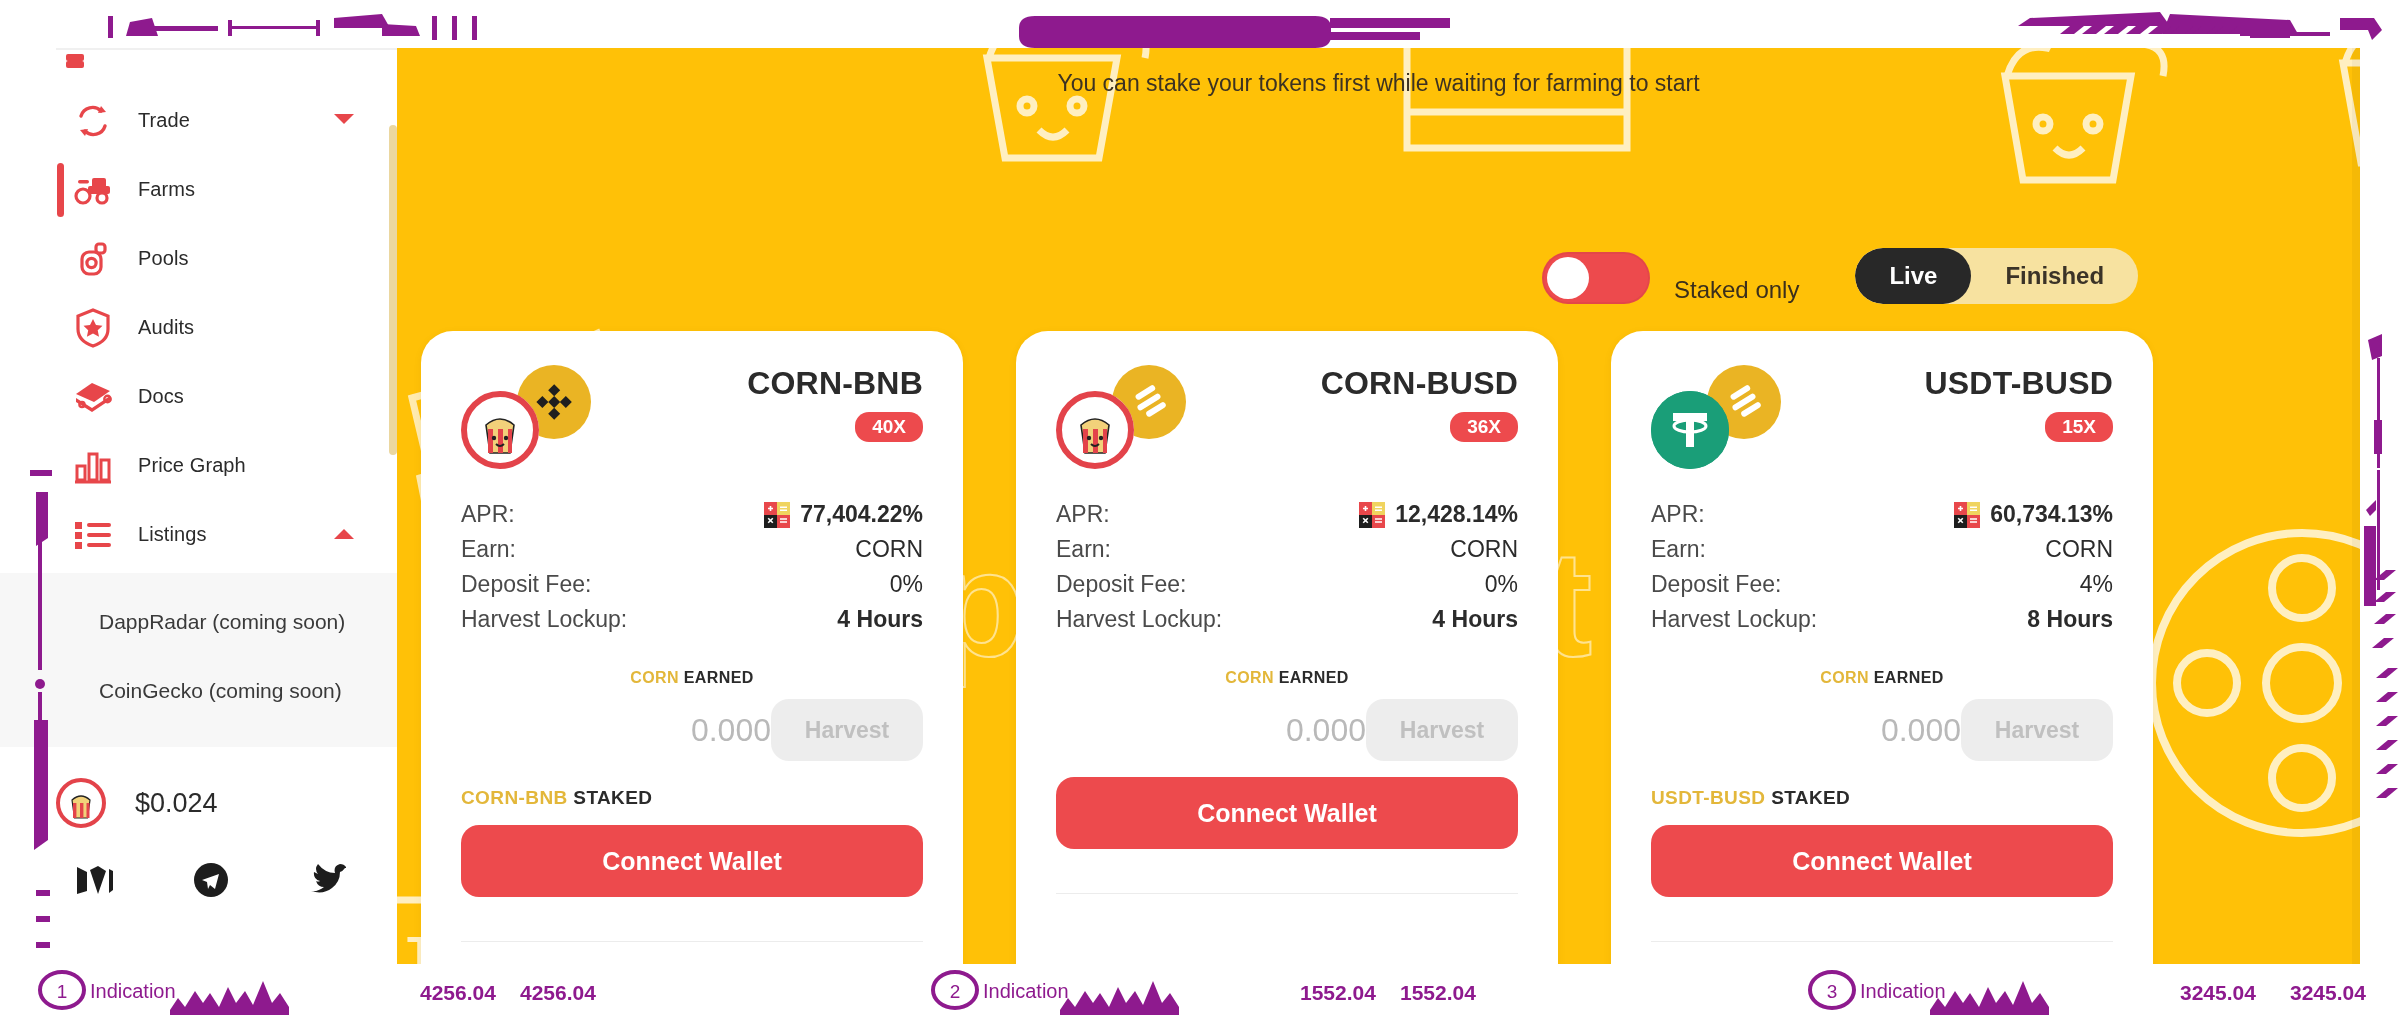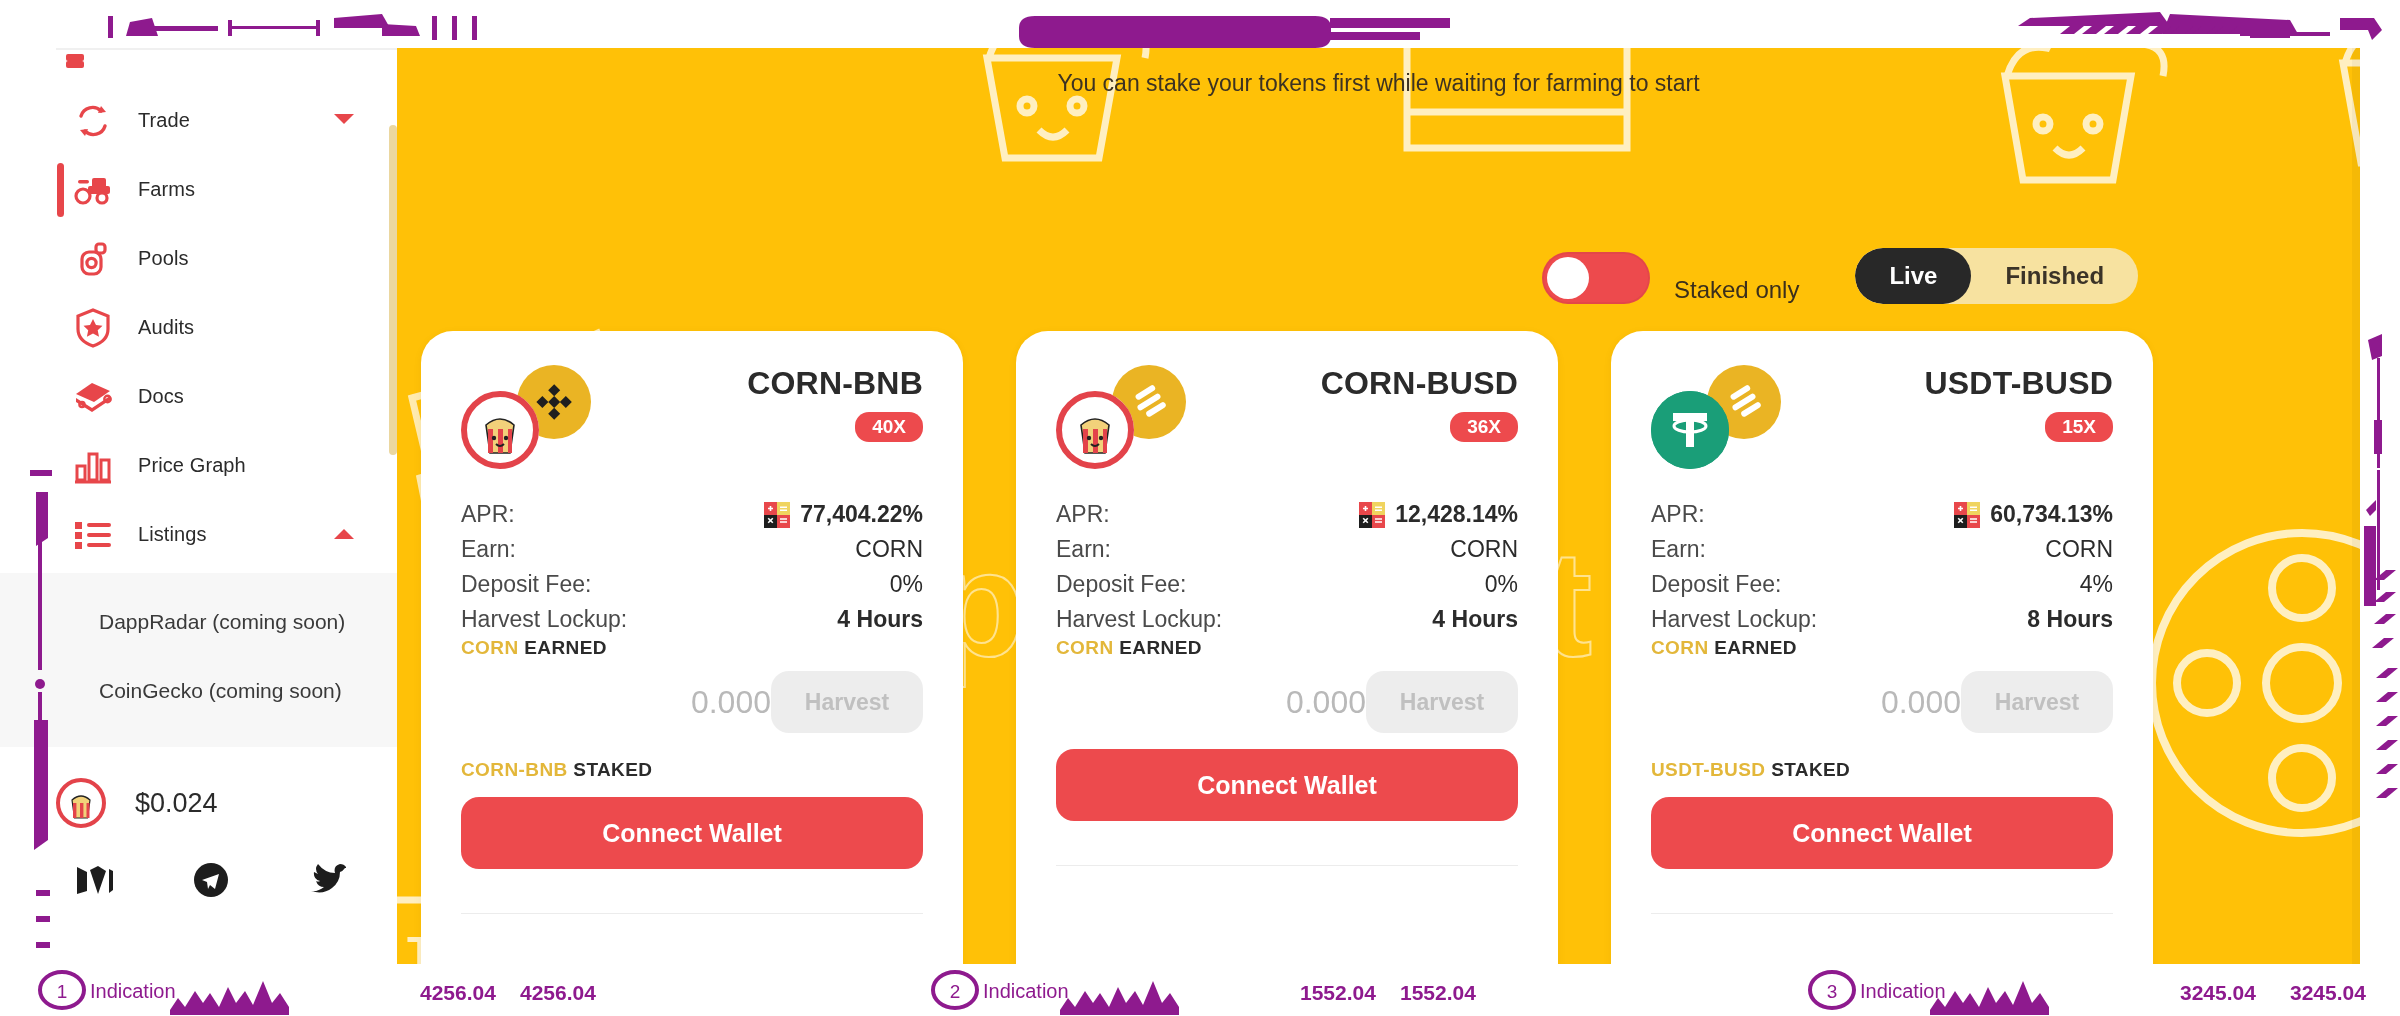--- a/index.html
+++ b/index.html
@@ -112,21 +112,21 @@
               background:#fff; display:flex;align-items:center;justify-content:center; }
   .head-right{ text-align:right; }
   .pair{ font-size:32px; font-weight:700; color:#2b2b2b; letter-spacing:.2px; }
   .mult{ display:inline-block; margin-top:10px; background:#ed4a4d; color:#ffffff;
          font-size:19px; font-weight:700; border-radius:14px; padding:4px 17px; }
   .stats{ margin-top:14px; }
   .stat{ display:flex; justify-content:space-between; align-items:center; height:35px; }
   .stat .k{ font-size:23px; color:#4a4a4a; }
   .stat .v{ font-size:23px; color:#2b2b2b; font-weight:400; display:flex; align-items:center; gap:10px; }
   .stat .v.b{ font-weight:700; }
-  .earned-label{ font-size:19px; font-weight:700; letter-spacing:.4px; color:#2b2b2b; }
+  .earned-label{ margin-top:32px; font-size:16px; font-weight:700; letter-spacing:.4px; color:#2b2b2b;text-align:center; }
   .earned-label .tk{ color:#e3b73a; }
   .earn-row{ display:flex; align-items:center; justify-content:flex-end; margin-top:12px; }
   .earn-val{ font-size:32px; color:#b9b9b9; }
   .harvest-btn{
     width:152px; height:62px; border-radius:18px; background:#ededed; color:#c0c0c0;
     font-size:23px; font-weight:700; display:flex; align-items:center; justify-content:center;
     border:none; cursor:default; font-family:inherit;
   }
   .staked-label2{ margin-top:26px; font-size:19px; font-weight:700; letter-spacing:.4px; color:#2b2b2b; }
   .staked-label2 .tk{ color:#e3b73a; }

